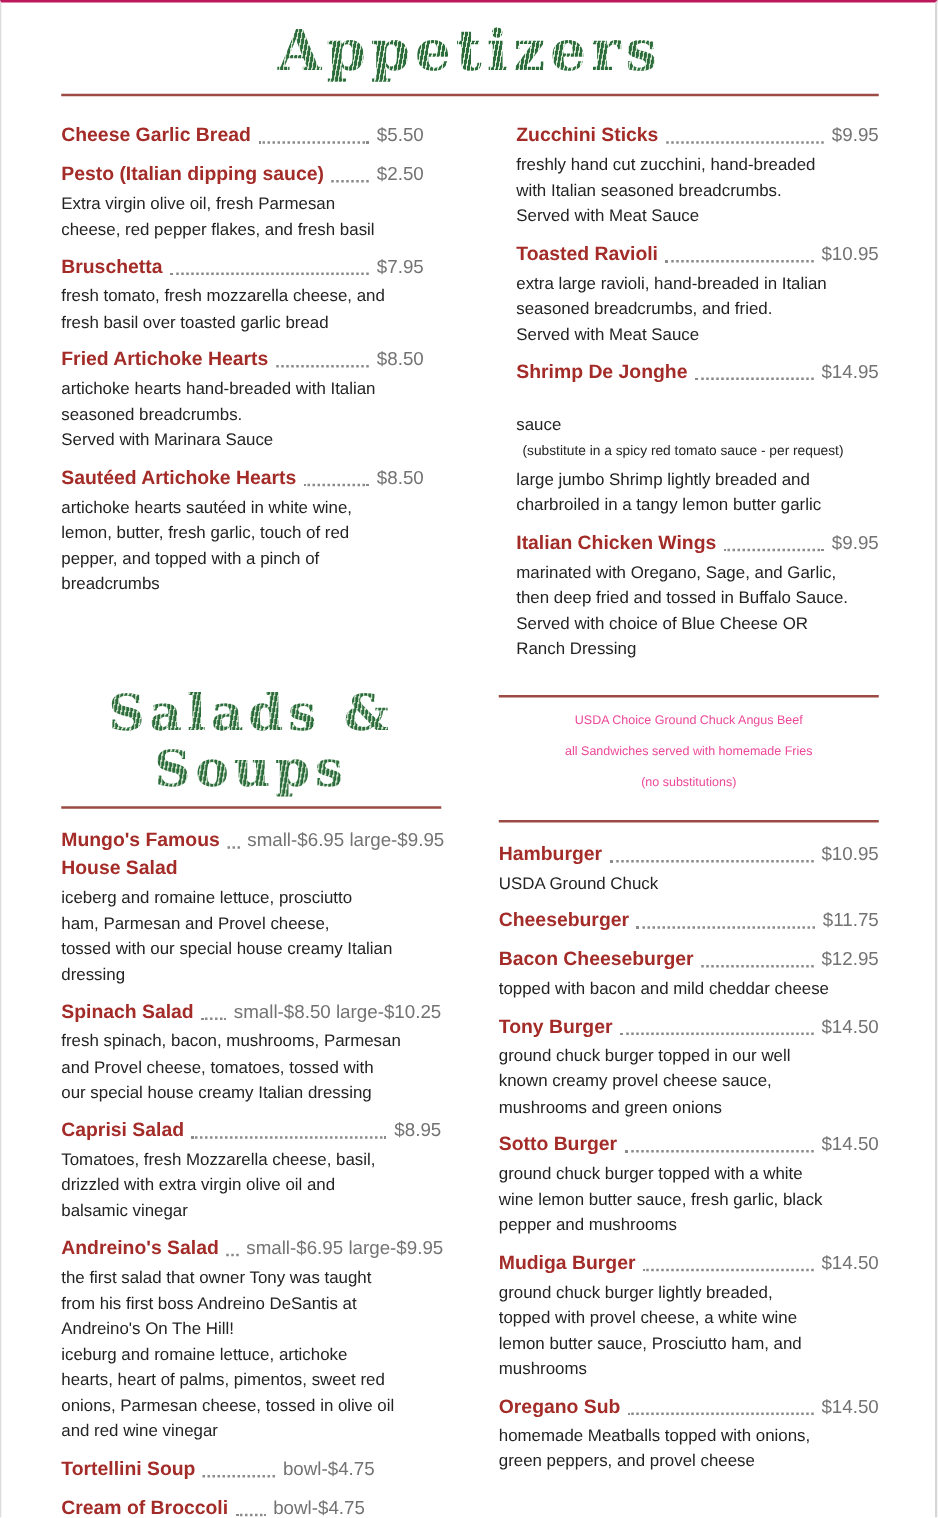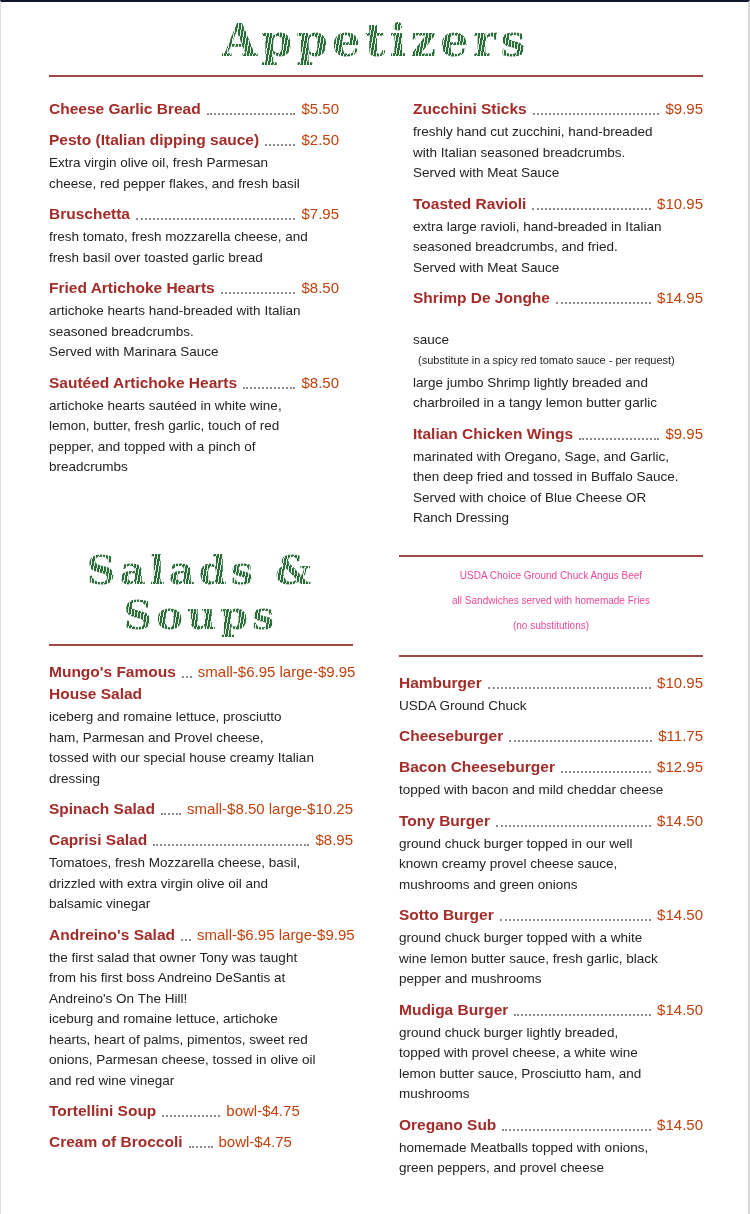--- a/index.html
+++ b/index.html
@@ -1,19 +1,19 @@
 <!DOCTYPE html>
 <html><head>
 <meta charset="utf-8">
 <style>
   html,body{margin:0;padding:0;background:#ffffff;}
   body{width:750px;height:1214px;font-family:"Liberation Sans",sans-serif;overflow:hidden;}
   .page{
     box-sizing:border-box;width:750px;height:1214px;
-    border-top:2px solid #0f172a;border-left:1px solid #dcdcdc;border-right:2px solid #d6d6d6;
+    border-top:2px solid #be185d;border-left:1px solid #dcdcdc;border-right:2px solid #d6d6d6;
     padding:14px 45px 20px 48px;background:#fff;overflow:hidden;
   }
   .sec-title{
     text-align:center;
     font-family:"DejaVu Serif",serif;font-weight:bold;
     color:#2c6b3a;letter-spacing:4px;line-height:1.12;
   }
   .title-xl{font-size:45px;}
   .title-lg{font-size:40px;}
   @supports ((-webkit-background-clip:text) or (background-clip:text)){
@@ -32,21 +32,21 @@
   .items{margin-top:15px;}
   .item{margin-bottom:9px;}
   .row{display:flex;align-items:flex-end;}
   .row.inline{justify-content:flex-start;}
   .iname{color:#a32c29;font-weight:bold;font-size:15.5px;line-height:22px;white-space:nowrap;}
   .name2{display:block;line-height:22px;}
   .leader{flex:1 1 auto;min-width:10px;border-bottom:2px dotted #8b8b8b;margin:0 6px 5px 6px;}
   .leader-fixed{flex:0 0 auto;}
   .w58{width:58px;}
   .w24{width:24px;}
-  .iprice{color:#c2410c;font-size:15px;line-height:22px;white-space:nowrap;}
+  .iprice{color:#737373;font-size:15px;line-height:22px;white-space:nowrap;}
   .desc{color:#232323;font-size:13.5px;line-height:20.5px;white-space:pre-line;margin-top:2px;}
   .tailline{margin-top:0;}
   .note{font-size:11px;color:#232323;margin-left:5px;}
   .intro{
     text-align:center;color:#ec4899;font-size:10px;line-height:25px;
     white-space:pre-line;padding:6px 0 17px 0;
   }
 </style>
 </head>
 <body>
@@ -187,20 +187,23 @@
 tossed with our special house creamy Italian
 dressing</div>
         </div>
 
         <div class="item">
           <div class="row">
             <span class="iname">Spinach Salad</span>
             <span class="leader"></span>
             <span class="iprice">small-$8.50  large-$10.25</span>
           </div>
+          <div class="desc">fresh spinach, bacon, mushrooms, Parmesan
+and Provel cheese, tomatoes, tossed with
+our special house creamy Italian dressing</div>
         </div>
 
         <div class="item">
           <div class="row">
             <span class="iname">Caprisi Salad</span>
             <span class="leader"></span>
             <span class="iprice">$8.95</span>
           </div>
           <div class="desc">Tomatoes, fresh Mozzarella cheese, basil,
 drizzled with extra virgin olive oil and

